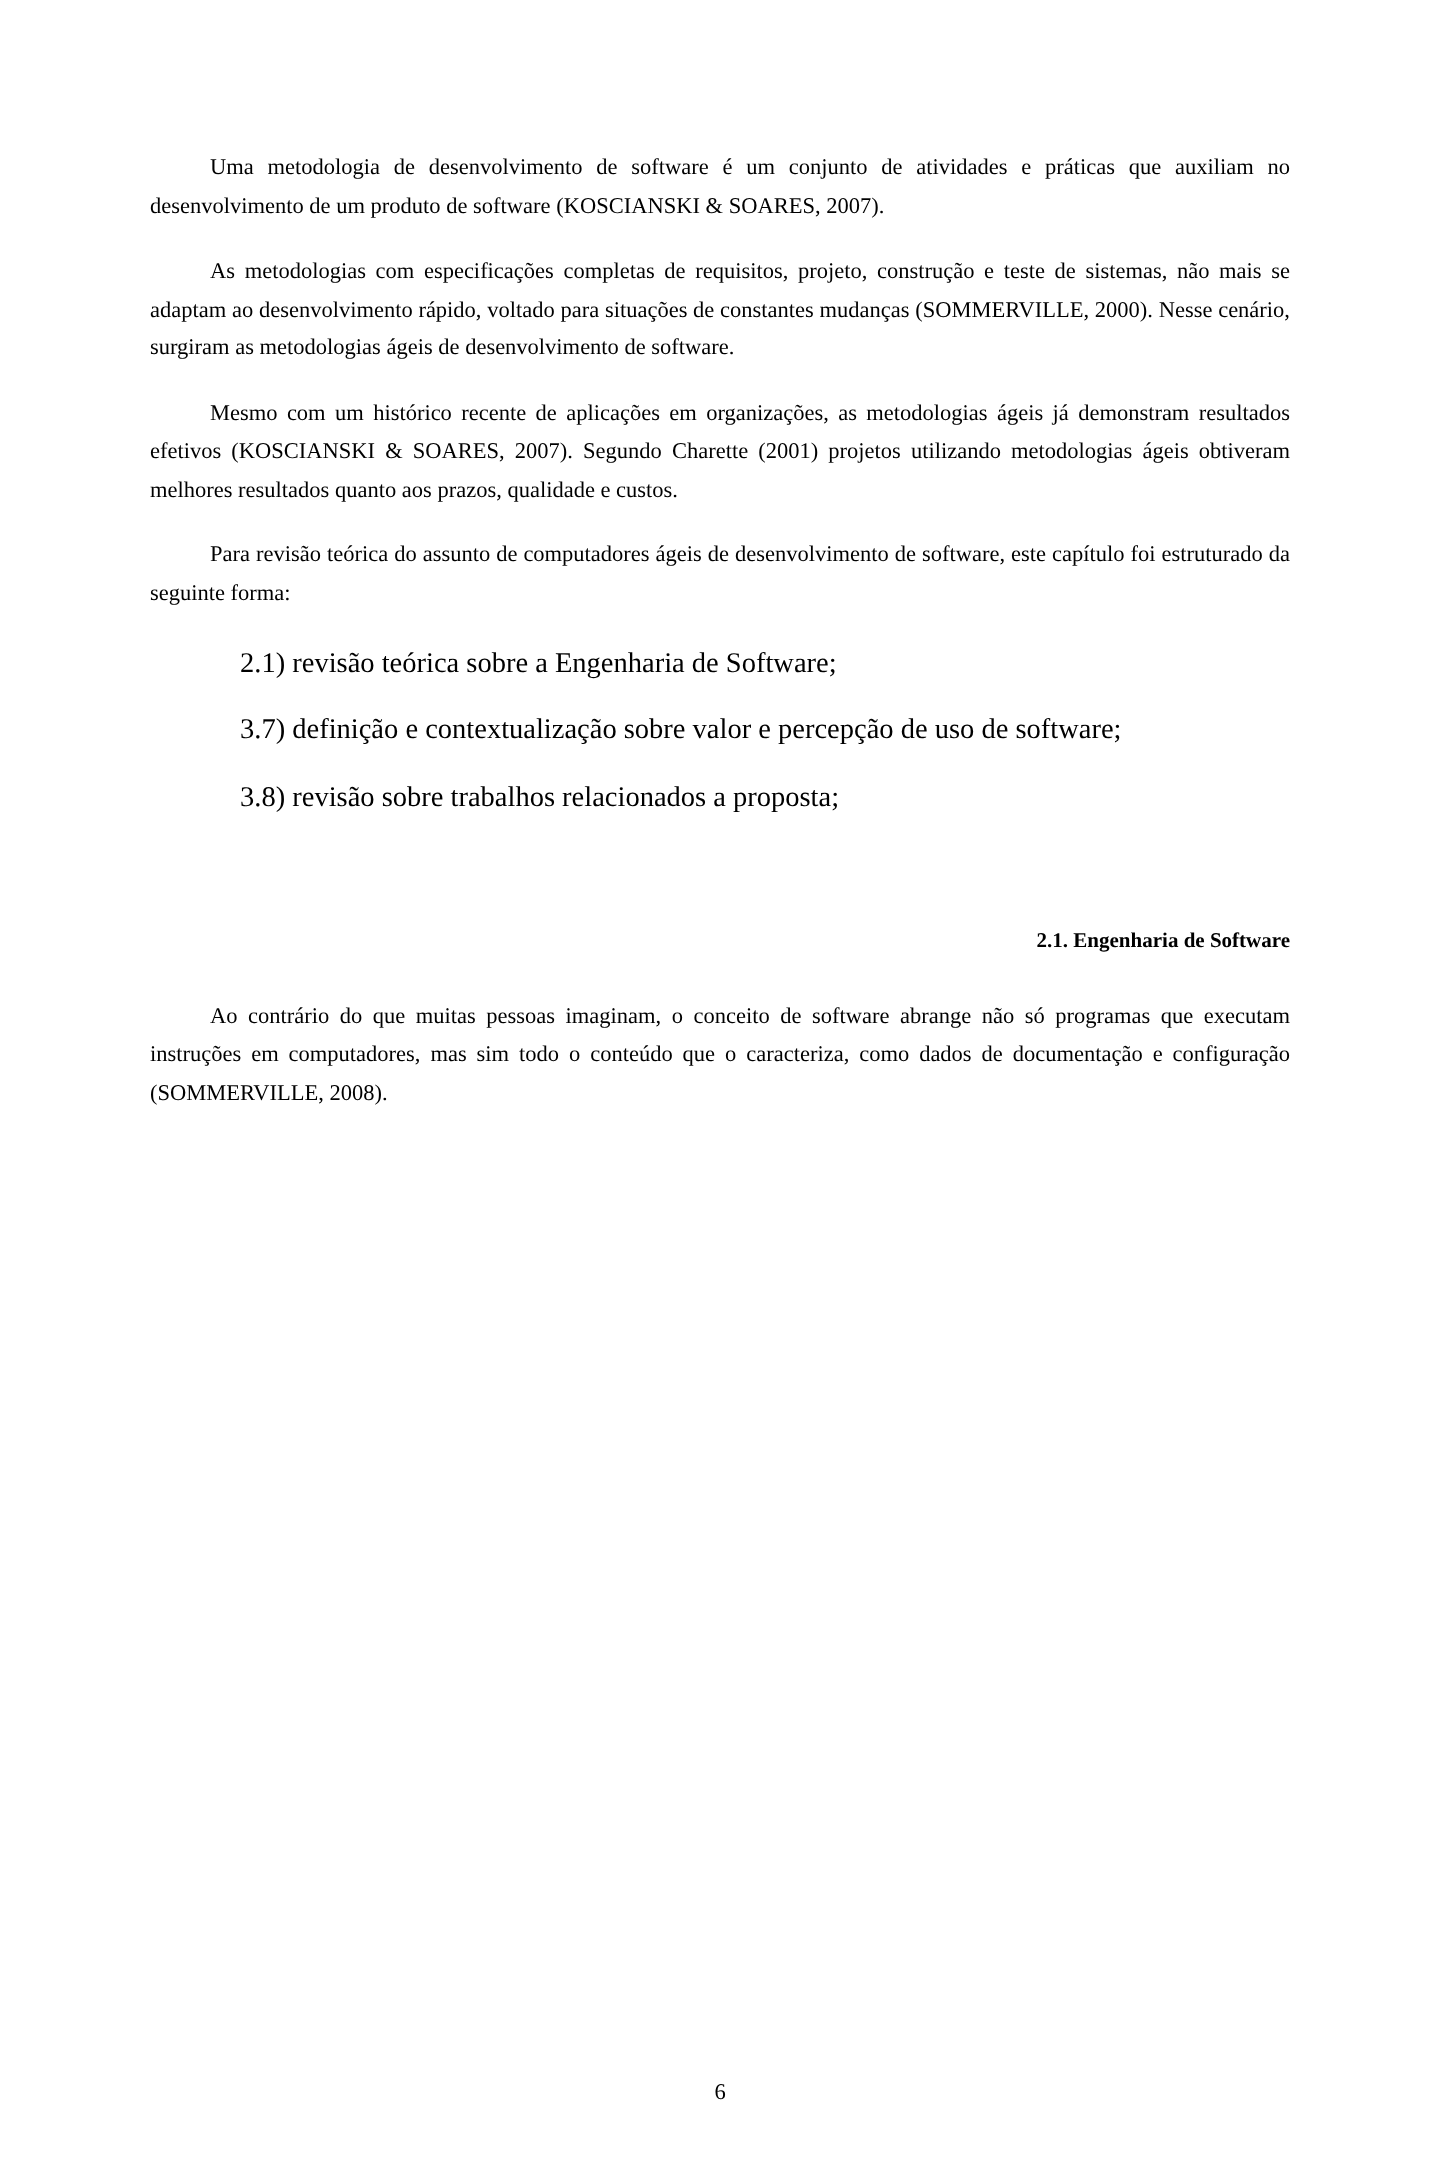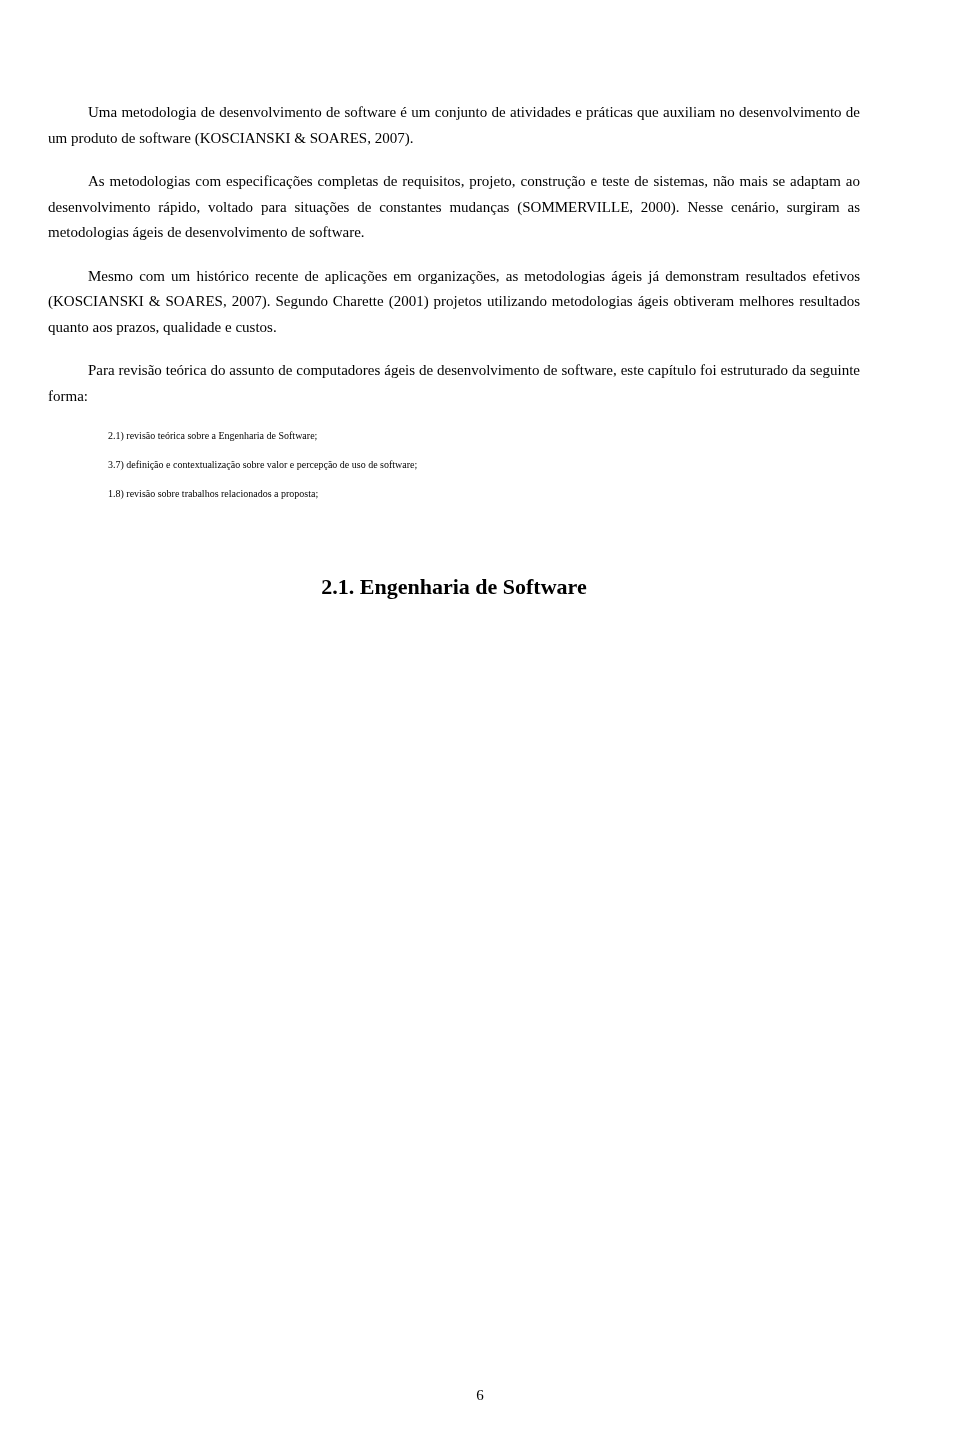--- a/index.html
+++ b/index.html
@@ -13,21 +13,21 @@
       font-family: "Times New Roman", Times, serif;
       font-size: 15px;
       color: #000000;
       width: 960px;
       min-height: 1444px;
     }
 
     .page {
       width: 960px;
       min-height: 1444px;
-      padding: 60px 100px 60px 48px;
+      padding: 60px 100px 60px 100px;
       position: relative;
     }
 
     .chapter-title {
       font-size: 26px;
       font-weight: bold;
       margin-bottom: 40px;
       text-align: left;
     }
 
@@ -36,30 +36,30 @@
       line-height: 1.7;
       margin-bottom: 18px;
       font-size: 15px;
       text-indent: 40px;
     }
 
     .list-item {
       text-align: justify;
       line-height: 1.7;
       margin-bottom: 12px;
-      font-size: 10px;
+      font-size: 19px;
       margin-left: 60px;
     }
 
     .section-title {
-      font-size: 22px;
+      font-size: 14px;
       font-weight: bold;
       margin-top: 40px;
       margin-bottom: 30px;
-      text-align: center;
+      text-align: right;
     }
 
     .page-number {
       text-align: center;
       position: absolute;
       bottom: 40px;
       left: 0;
       right: 0;
       font-size: 15px;
     }
@@ -81,22 +81,23 @@
 
   <p class="paragraph-indent">Mesmo com um histórico recente de aplicações em organizações, as metodologias ágeis já demonstram resultados efetivos (KOSCIANSKI &amp; SOARES, 2007). Segundo Charette (2001) projetos utilizando metodologias ágeis obtiveram melhores resultados quanto aos prazos, qualidade e custos.</p>
 
   <p class="paragraph-indent">Para revisão teórica do assunto de computadores ágeis de desenvolvimento de software, este capítulo foi estruturado da seguinte forma:</p>
 
   <p class="list-item">2.1) revisão teórica sobre a Engenharia de Software;</p>
 
 
   <p class="list-item">3.7) definição e contextualização sobre valor e percepção de uso de software;</p>
 
-  <p class="list-item">1.8) revisão sobre trabalhos relacionados a proposta;</p>
+  <p class="list-item">3.8) revisão sobre trabalhos relacionados a proposta;</p>
 
   <div class="spacer"></div>
 
   <h3 class="section-title">2.1.  Engenharia de Software</h3>
 
+  <p class="paragraph-indent">Ao contrário do que muitas pessoas imaginam, o conceito de software abrange não só programas que executam instruções em computadores, mas sim todo o conteúdo que o caracteriza, como dados de documentação e configuração (SOMMERVILLE, 2008).</p>
 
   <div class="page-number">6</div>
 
 </div>
 
 </body></html>

